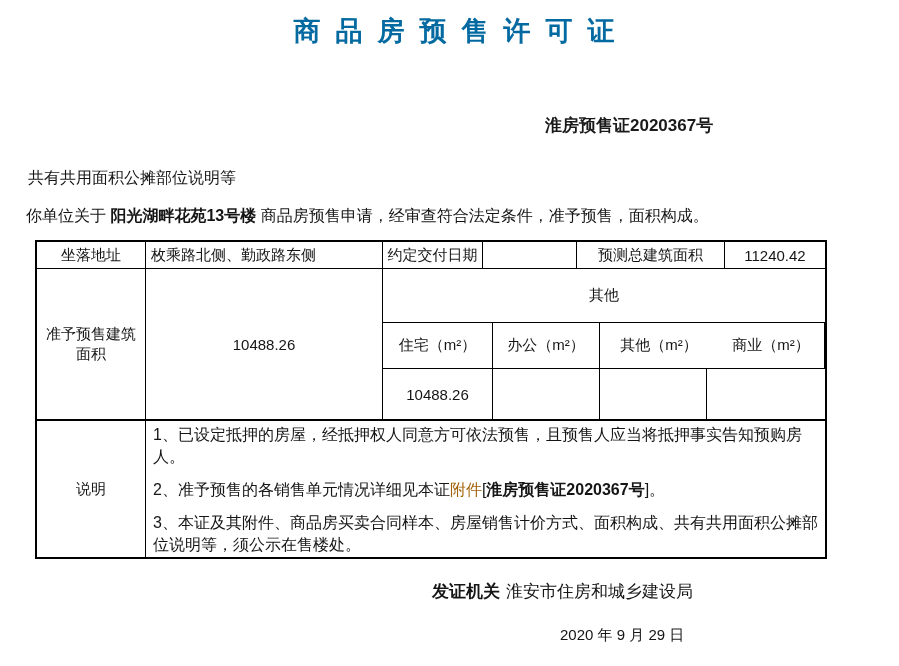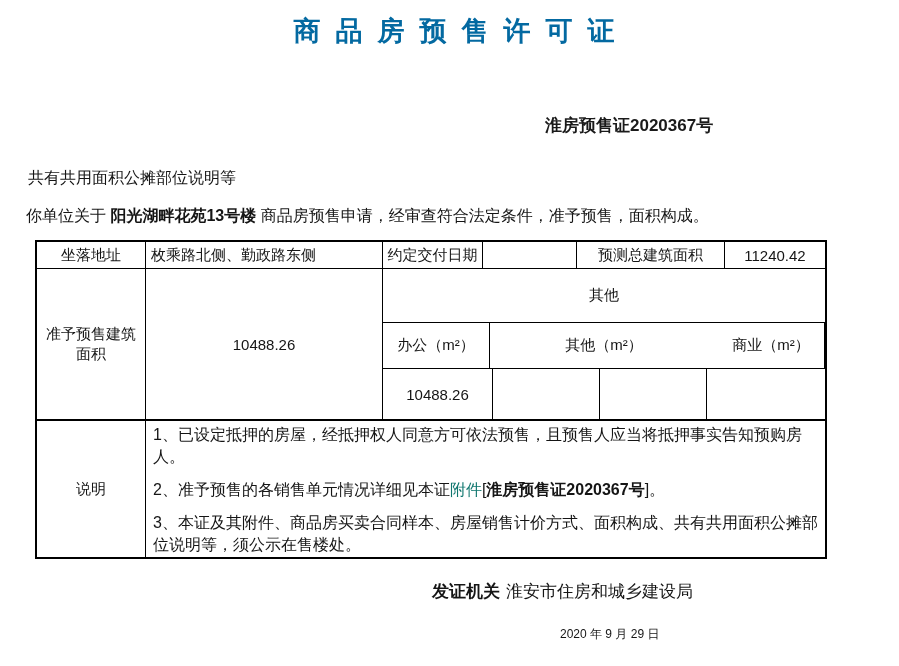--- a/index.html
+++ b/index.html
@@ -64,21 +64,21 @@
   .c-notes-content {
     flex:1; padding:3px 2px 0 7px; font-size:16px; line-height:22px;
     display:block;
   }
   .c-notes-content p { margin:0 0 11px 0; }
   .link { color:#3b3ccc; cursor:pointer; }
   .bold { font-weight:bold; }
 
   .issuer { position:absolute; left:432px; top:580px; font-size:17px; }
   .issuer .label { font-weight:bold; margin-right:6px; }
-  .date-line { position:absolute; left:560px; top:626px; font-size:12px; }
+  .date-line { position:absolute; left:560px; top:626px; font-size:15px; }
 </style>
 </head>
 <body>
 
 <div class="page">
 
   <div class="title">商品房预售许可证</div>
 
   <div class="permit-no">淮房预售证2020367号</div>
 
@@ -96,38 +96,39 @@
       <div class="cell br c-fore-label">预测总建筑面积</div>
       <div class="cell    c-fore-value">11240.42</div>
     </div>
 
     <div class="sec2">
       <div class="cell br c-approved-label">准予预售建筑面积</div>
       <div class="cell br c-approved-total">10488.26</div>
       <div class="sec2-right">
         <div class="cell c-other-header">其他</div>
         <div class="sub-heads">
+          <div class="cell br c-sub1">住宅（m²）</div>
           <div class="cell br c-sub2">办公（m²）</div>
           <div class="cell    c-sub4">其他（m²）</div>
           <div class="cell br c-sub3">商业（m²）</div>
         </div>
         <div class="sub-vals">
           <div class="cell br c-sub1">10488.26</div>
           <div class="cell br c-sub2"></div>
           <div class="cell br c-sub3"></div>
           <div class="cell    c-sub4"></div>
         </div>
       </div>
     </div>
 
     <div class="notes-row">
       <div class="cell br c-notes-label">说明</div>
       <div class="c-notes-content">
         <p>1、已设定抵押的房屋，经抵押权人同意方可依法预售，且预售人应当将抵押事实告知预购房人。</p>
-        <p><span>2、准予预售的各销售单元情况详细见本证</span><span class="link" style="color: #0f766e;">附件</span><span>[</span><span class="bold">淮房预售证2020367号</span><span>]。</span></p>
+        <p><span>2、准予预售的各销售单元情况详细见本证</span><span class="link" style="color: #a16207;">附件</span><span>[</span><span class="bold">淮房预售证2020367号</span><span>]。</span></p>
         <p>3、本证及其附件、商品房买卖合同样本、房屋销售计价方式、面积构成、共有共用面积公摊部位说明等，须公示在售楼处。</p>
       </div>
     </div>
 
   </div>
 
   <div class="issuer">
     <span class="label">发证机关</span><span>淮安市住房和城乡建设局</span>
   </div>
 

